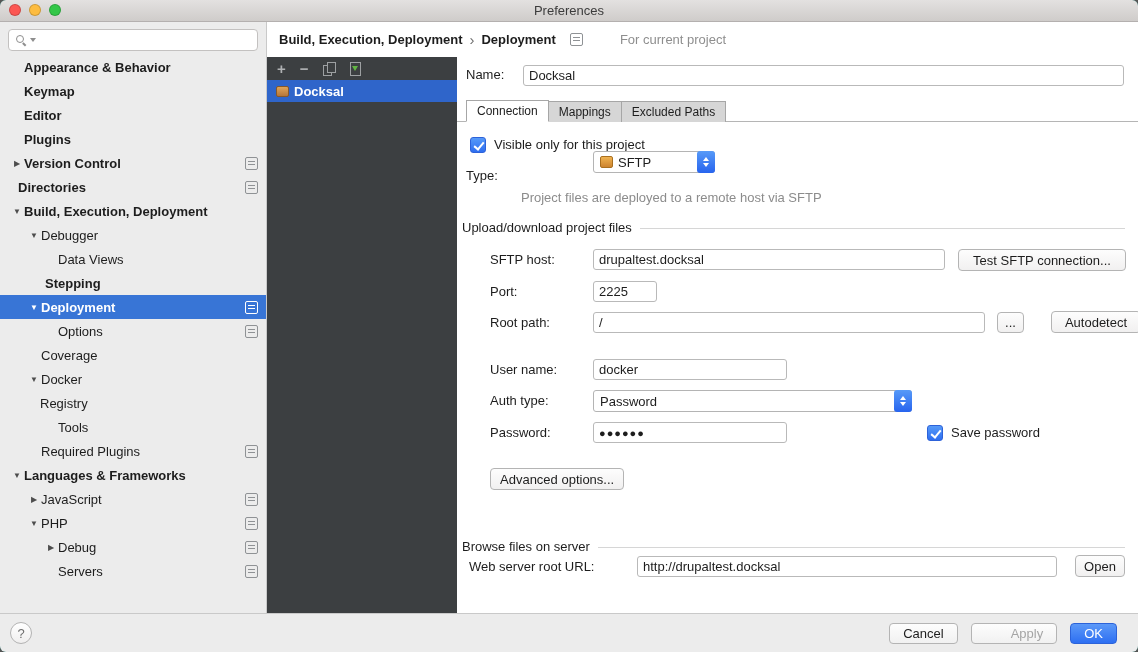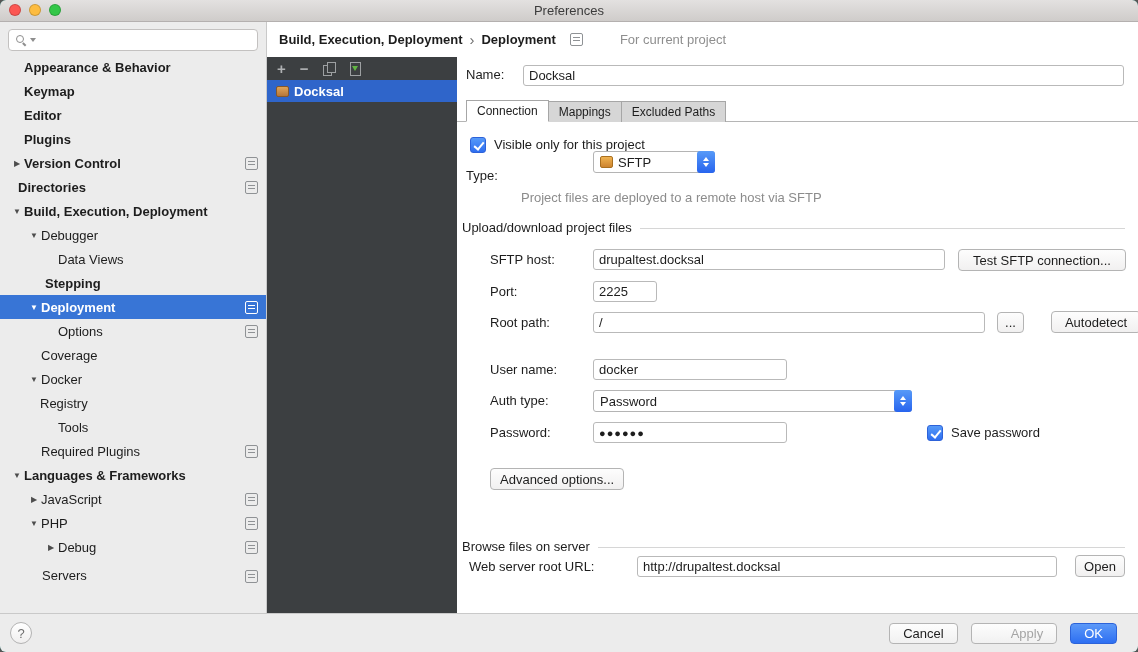--- a/index.html
+++ b/index.html
@@ -231,21 +231,21 @@
           <div class="tree-row" data-name="sidebar-item-php" style="padding-left: 27px;">
             <span class="arrow" data-name="chevron-down-icon">▼</span>
             <span class="lbl" data-name="sidebar-item-label">PHP</span>
             <span class="scope-icon" data-name="project-scope-icon"></span>
           </div>
           <div class="tree-row" data-name="sidebar-item-debug" style="padding-left: 44px;">
             <span class="arrow" data-name="chevron-right-icon">▶</span>
             <span class="lbl" data-name="sidebar-item-label">Debug</span>
             <span class="scope-icon" data-name="project-scope-icon"></span>
           </div>
-          <div class="tree-row" data-name="sidebar-item-servers" style="padding-left: 28px; align-items: flex-end;">
+          <div class="tree-row" data-name="sidebar-item-servers" style="padding-left: 44px;">
             <span class="arrow" data-name="tree-indent-spacer"></span>
             <span class="lbl" data-name="sidebar-item-label">Servers</span>
             <span class="scope-icon" data-name="project-scope-icon"></span>
           </div>
         </div>
     </div>
 
     <div class="rightcol" data-name="settings-main">
       <div class="crumbrow" data-name="breadcrumb">
         <span class="crumb" data-name="breadcrumb-parent">Build, Execution, Deployment</span>

